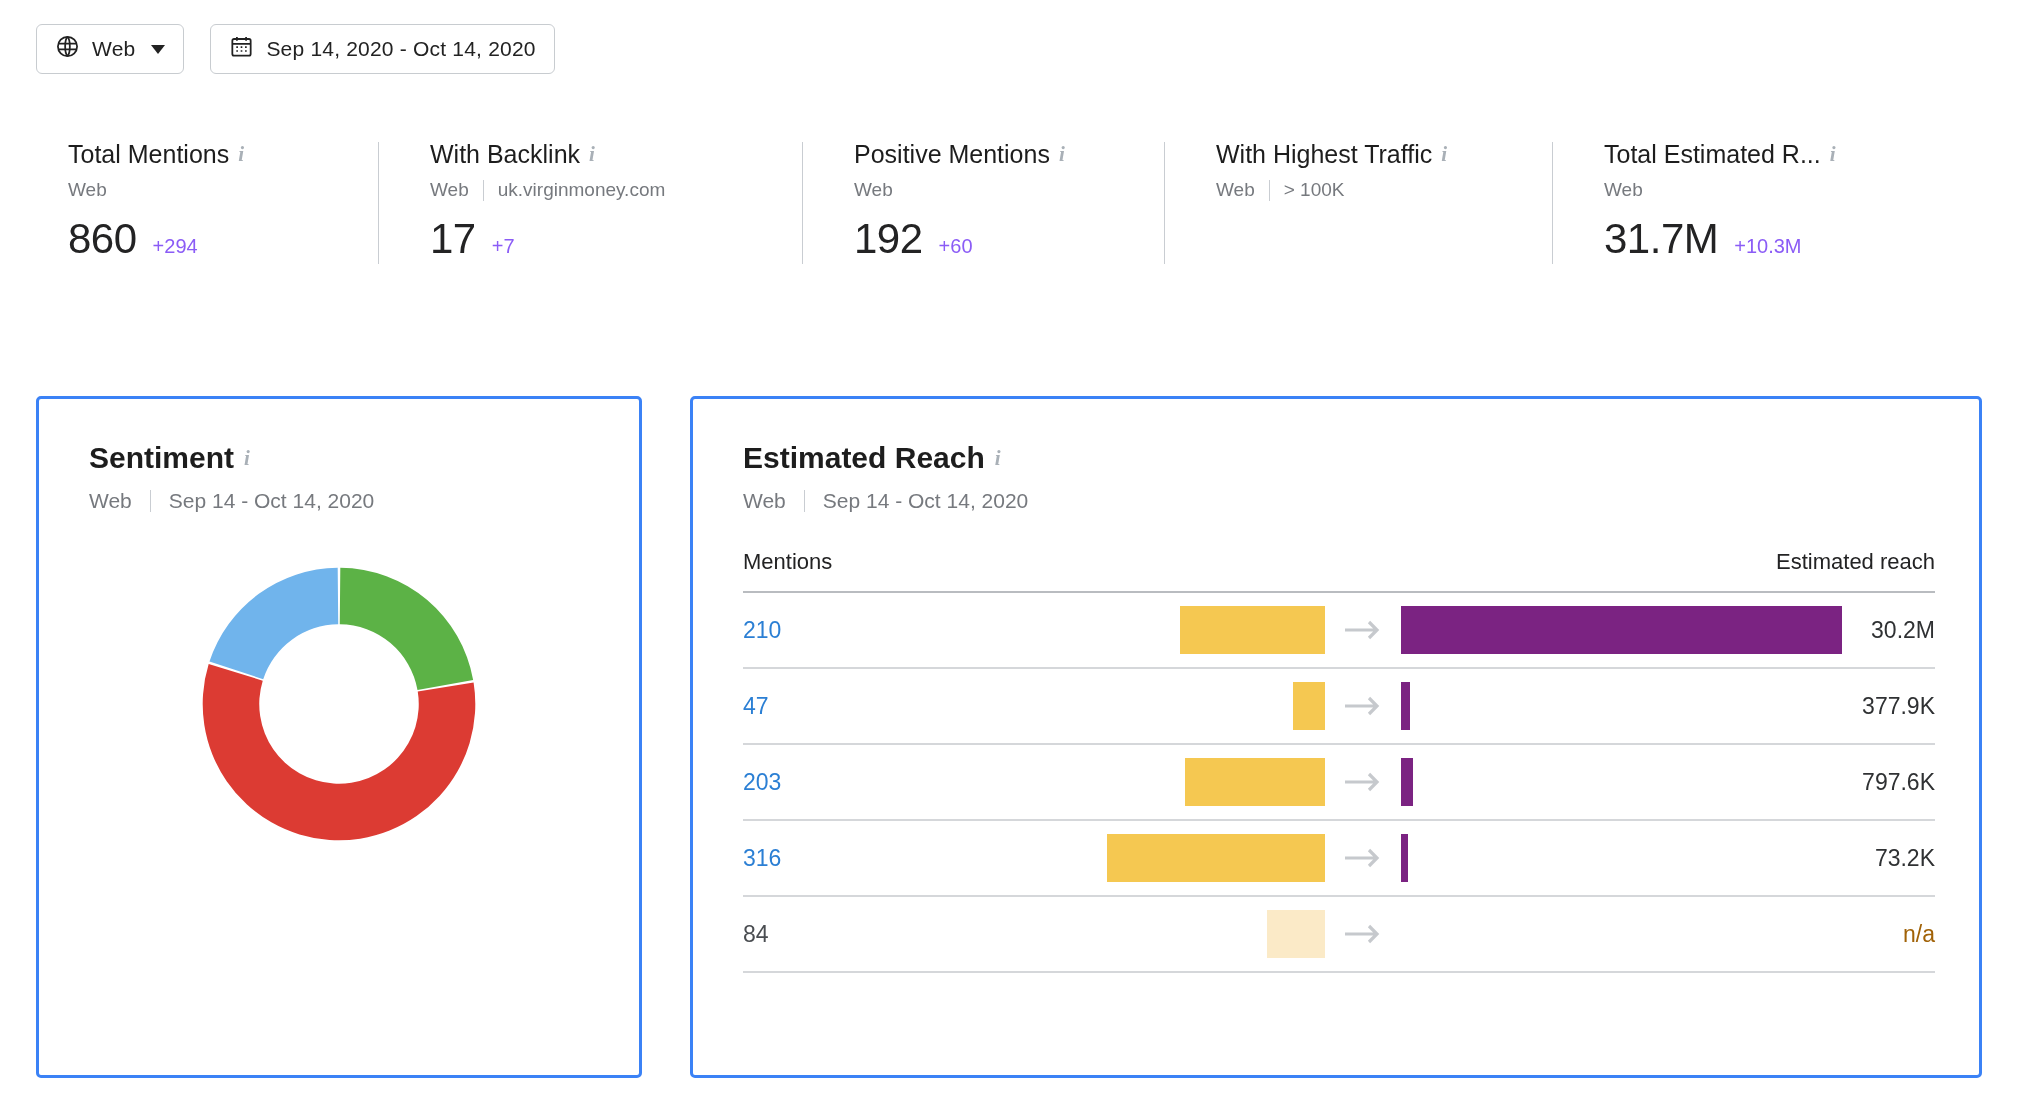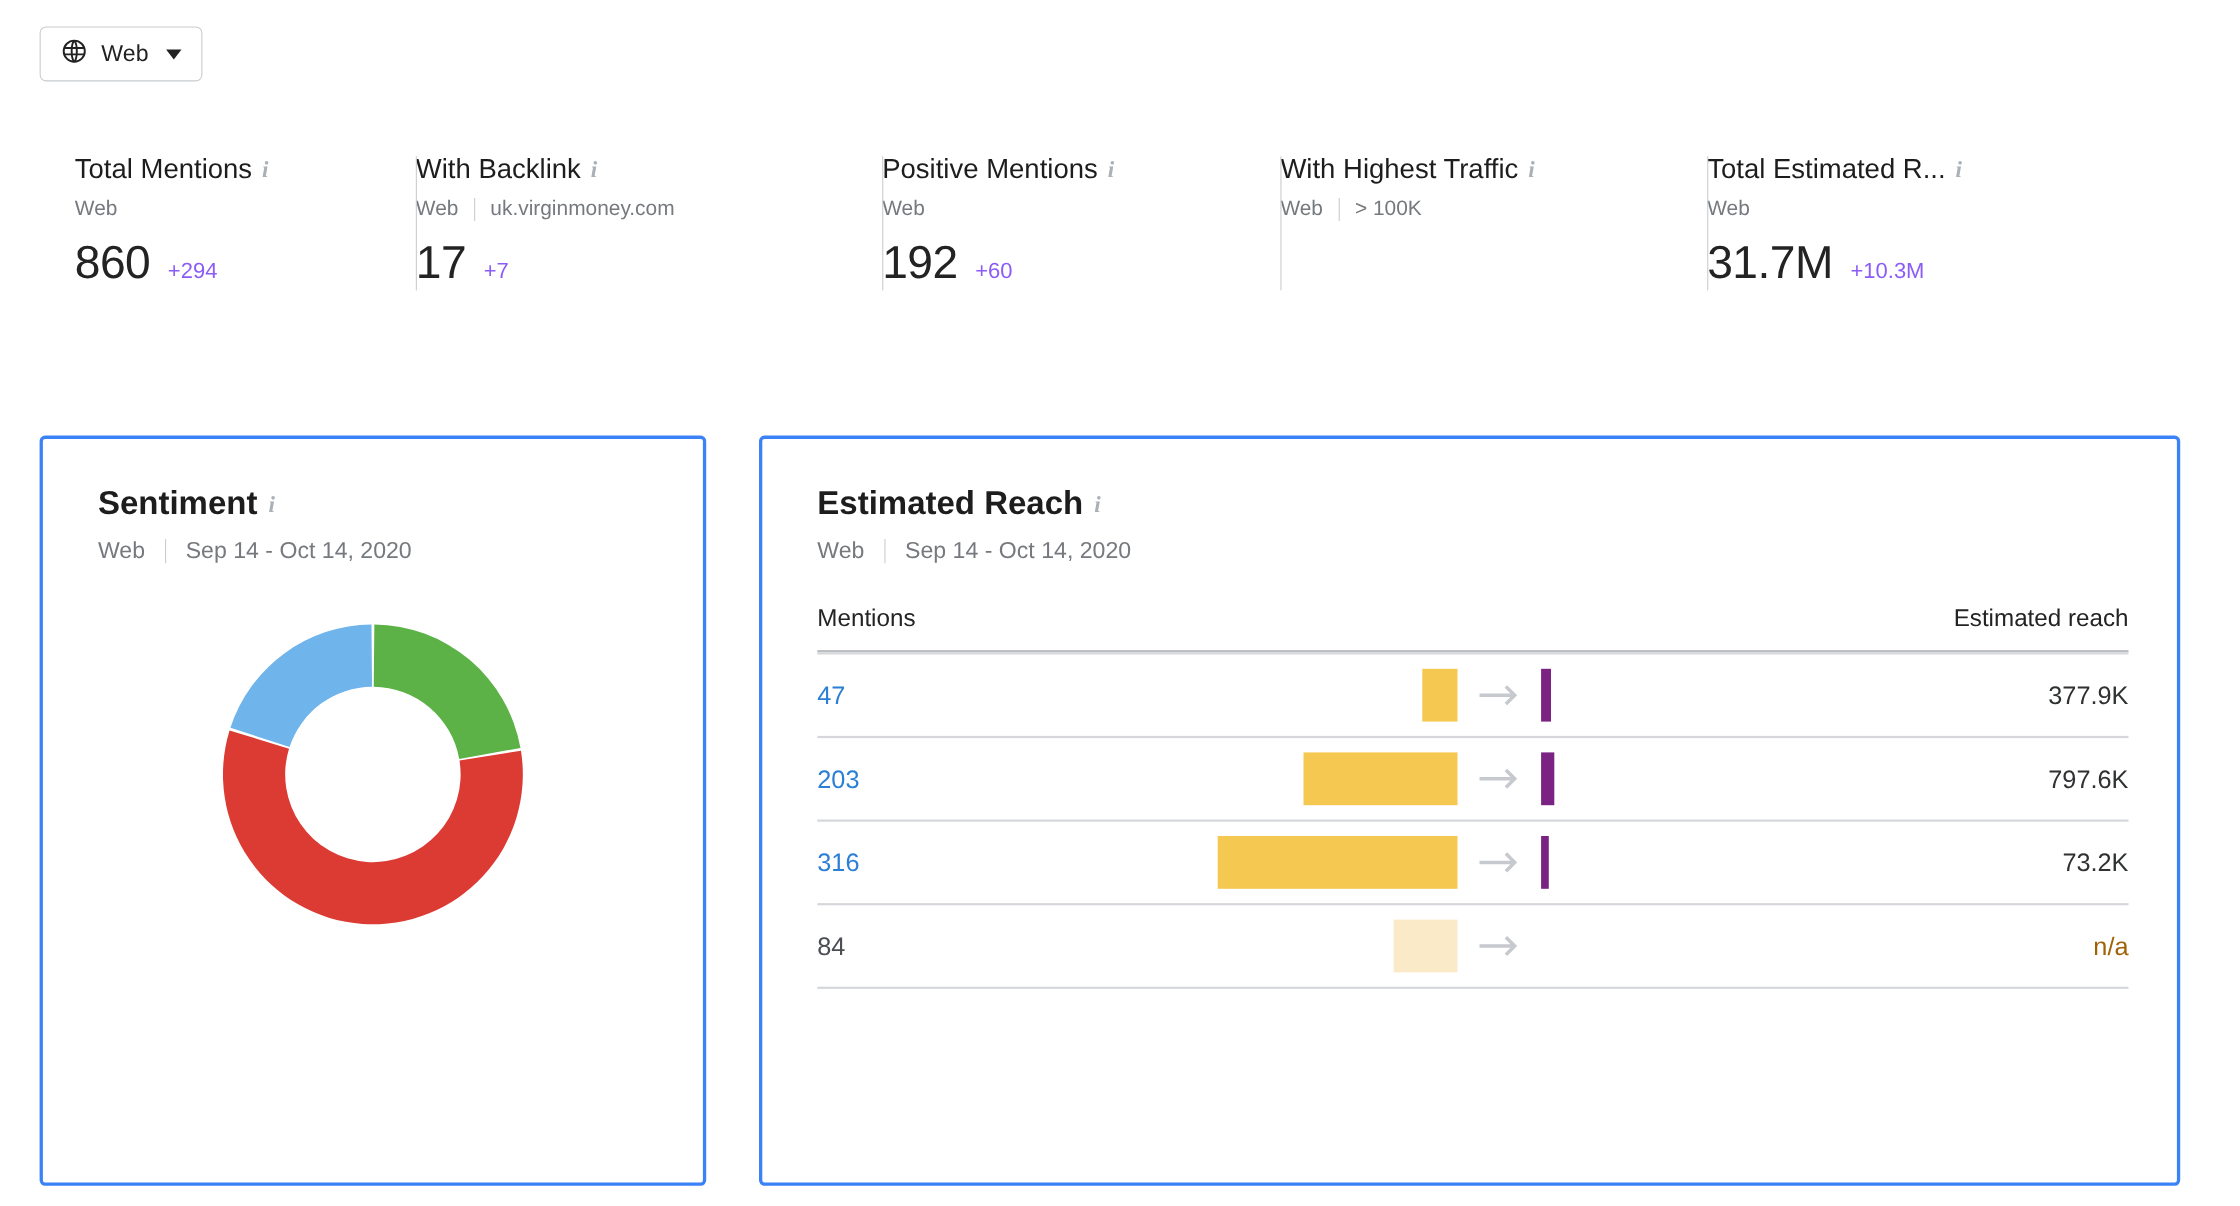--- a/index.html
+++ b/index.html
@@ -44,21 +44,21 @@
     position: absolute; left: 36px; top: 140px;
     width: 1964px; height: 130px;
     display: flex;
     margin-left: 32px;
   }
   .kpi {
     position: relative;
     padding-left: 0;
     flex: 0 0 auto;
   }
-  .kpi + .kpi { }
+  .kpi + .kpi { padding-left: 52px; }
   .kpi + .kpi::before {
     content: "";
     position: absolute; left: 0; top: 2px;
     width: 1px; height: 122px;
     background: #c9cdd2;
   }
   .kpi-title {
     display: flex; align-items: center; gap: 9px;
     font-size: 25px; color: #1d1d1d; font-weight: 400;
     white-space: nowrap;
@@ -170,20 +170,30 @@
       <svg width="25" height="25" viewBox="0 0 24 24" fill="none" stroke="#222" stroke-width="1.7">
         <circle cx="12" cy="12" r="9.2"></circle>
         <path d="M12 2.8c-3 3-3 15.4 0 18.4M12 2.8c3 3 3 15.4 0 18.4"></path>
         <path d="M3.2 9.2h17.6M3.2 14.8h17.6"></path>
       </svg>
     </span>
     <span class="label">Web</span>
     <span class="chev"></span>
   </div>
 
+  <div class="pill">
+    <span class="cal-ic">
+      <svg width="25" height="25" viewBox="0 0 24 24" fill="none" stroke="#222" stroke-width="1.7">
+        <rect x="3.2" y="4.8" width="17.6" height="16" rx="1.6"></rect>
+        <path d="M3.2 9.4h17.6M7.6 2.8v3.6M16.4 2.8v3.6"></path>
+        <path d="M7 12.6h1.6M11.2 12.6h1.6M15.4 12.6h1.6M7 16.4h1.6M11.2 16.4h1.6M15.4 16.4h1.6" stroke-width="1.5"></path>
+      </svg>
+    </span>
+    <span class="label">Sep 14, 2020 - Oct 14, 2020</span>
+  </div>
 </div>
 
 <div class="kpis">
 
   <div class="kpi" style="width:310px">
     <div class="kpi-title">
       <span>Total Mentions</span>
       <span class="info-i">i</span>
     </div>
     <div class="kpi-sub">
@@ -290,20 +300,31 @@
     </div>
   </div>
 
   <div class="reach-table">
     <div class="rt-head">
       <span>Mentions</span>
       <span>Estimated reach</span>
     </div>
     <div class="rt-rule"></div>
 
+    <div class="rt-row">
+      <span class="rt-mentions">210</span>
+      <span class="bar-left" id="bl0" style="width: 144.873px;"></span>
+      <span class="arrow">
+        <svg width="44" height="24" viewBox="0 0 44 24" fill="none" stroke="#c6c9cd" stroke-width="3.2">
+          <path d="M4 12h32M28 4l8 8-8 8"></path>
+        </svg>
+      </span>
+      <span class="bar-right" id="br0" style="width: 441px;"></span>
+      <span class="rt-reach">30.2M</span>
+    </div>
     <div class="rt-rule light"></div>
 
     <div class="rt-row">
       <span class="rt-mentions">47</span>
       <span class="bar-left" id="bl1" style="width: 32.4241px;"></span>
       <span class="arrow">
         <svg width="44" height="24" viewBox="0 0 44 24" fill="none" stroke="#c6c9cd" stroke-width="3.2">
           <path d="M4 12h32M28 4l8 8-8 8"></path>
         </svg>
       </span>

